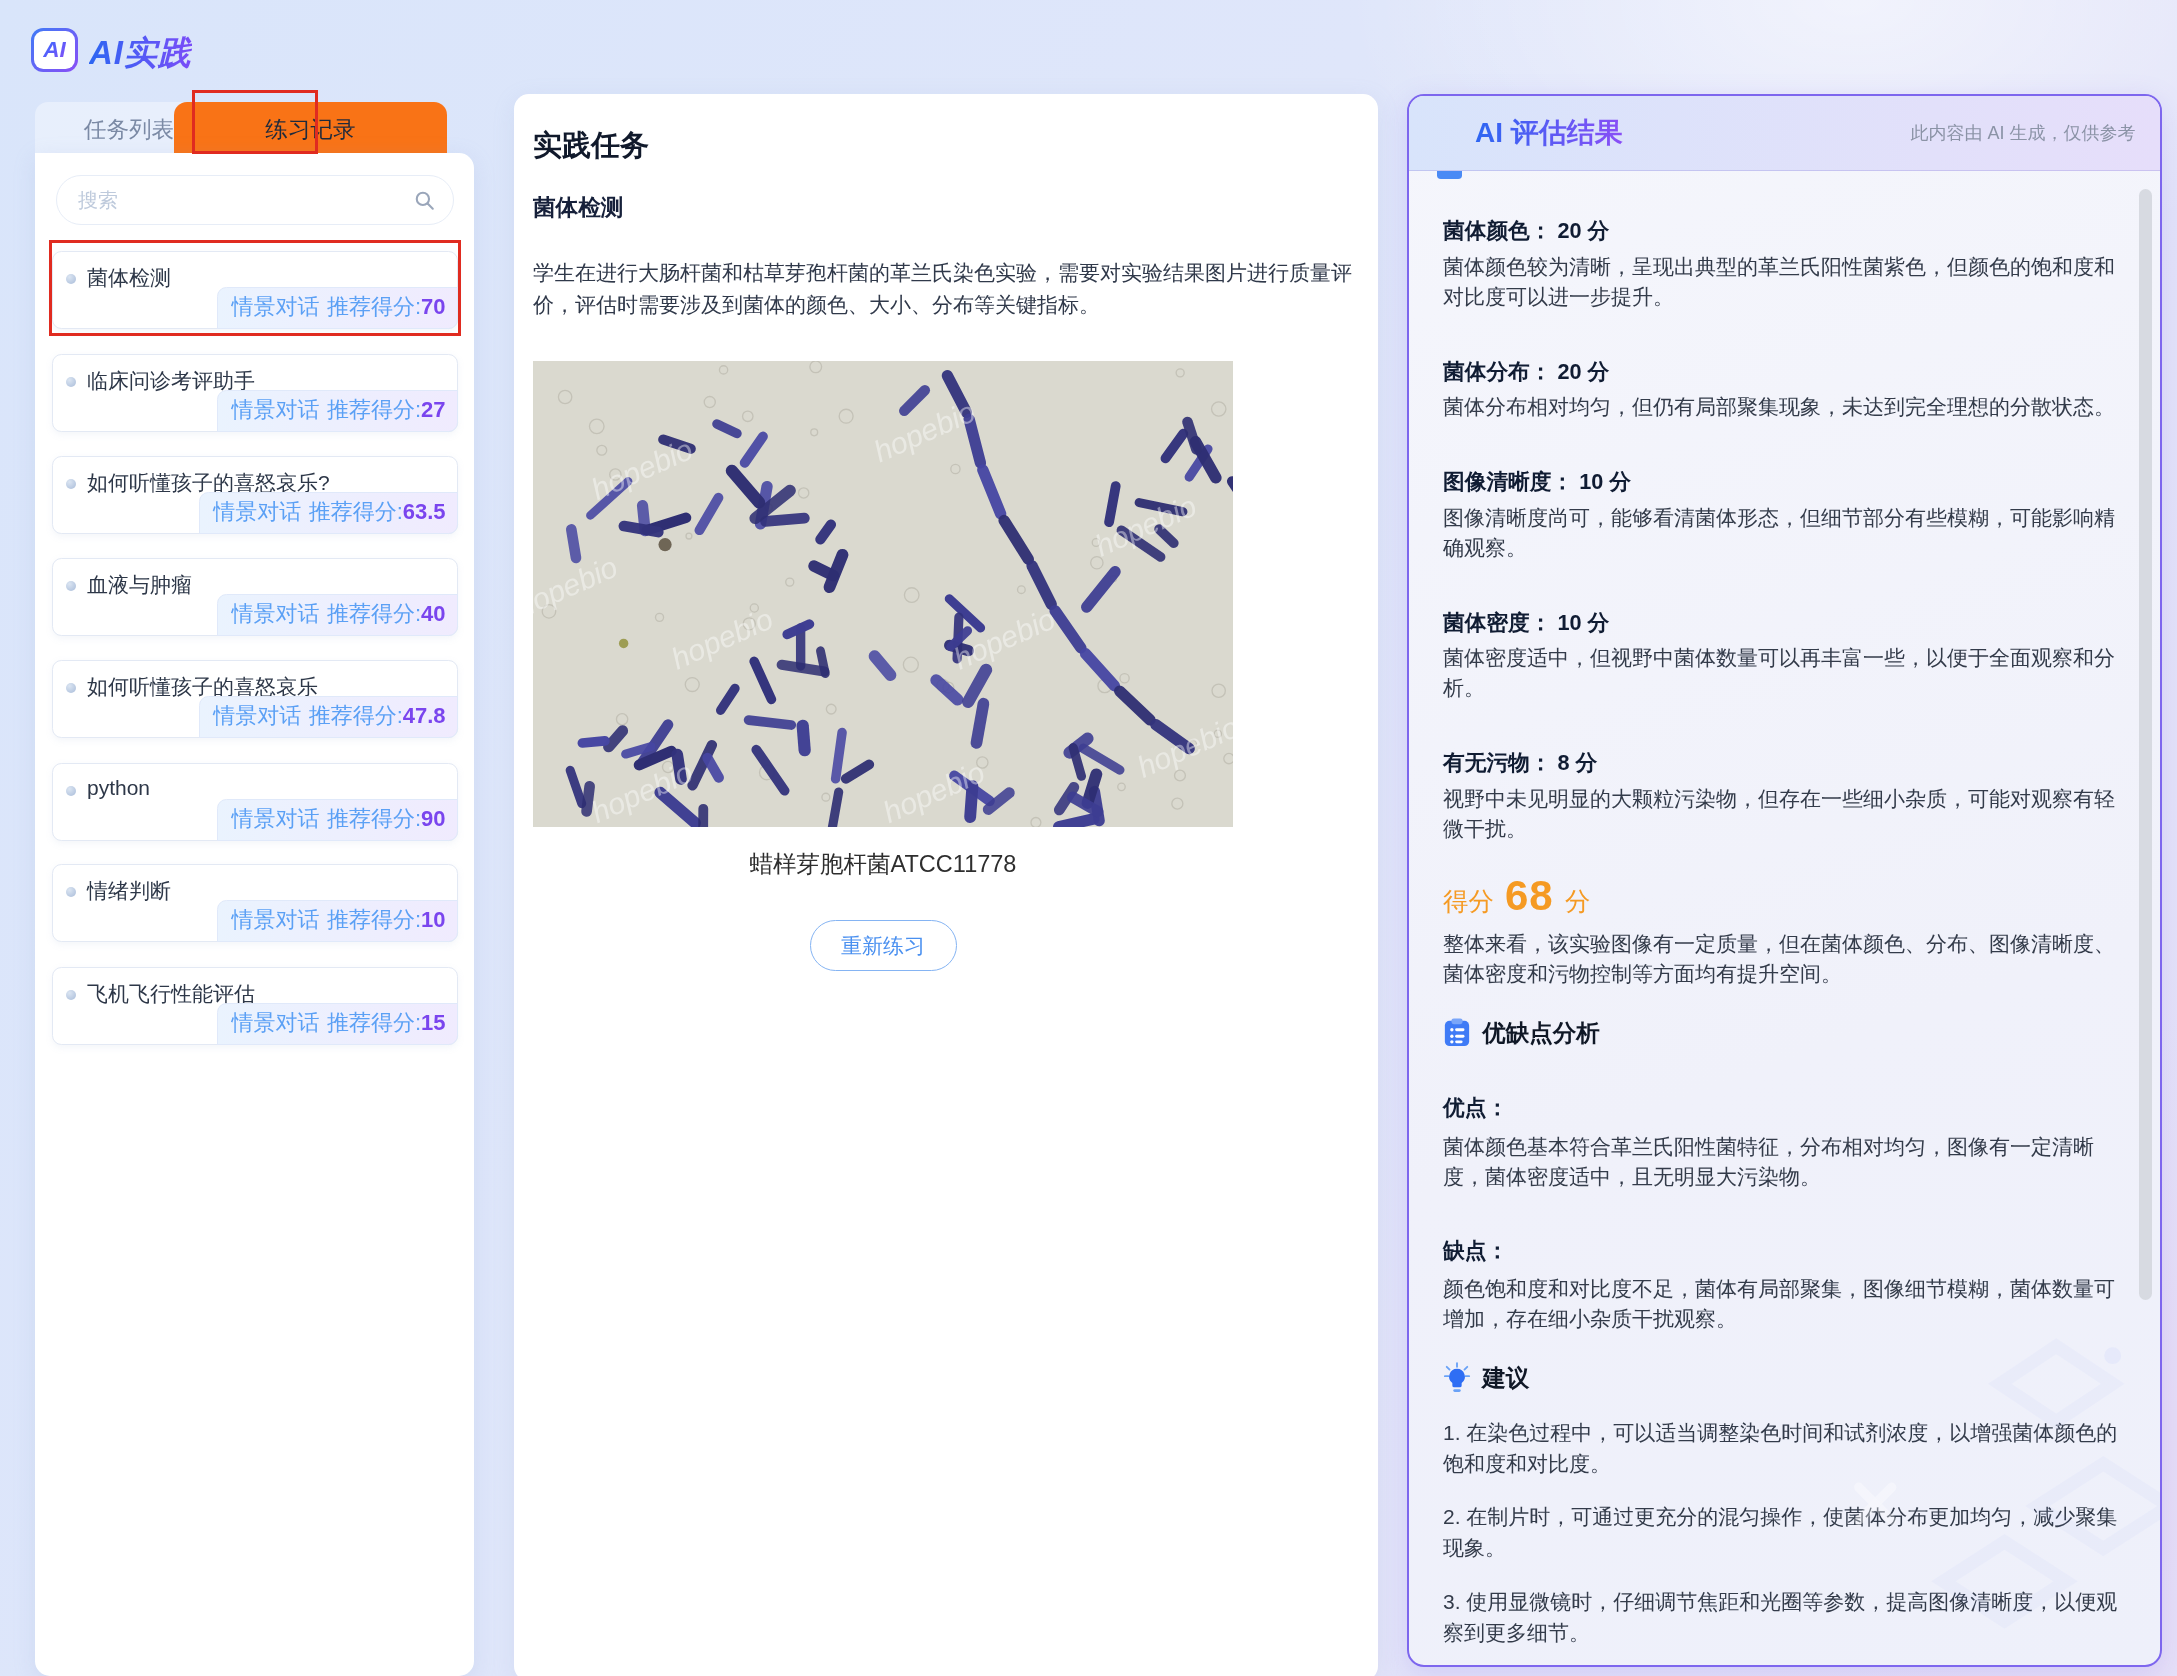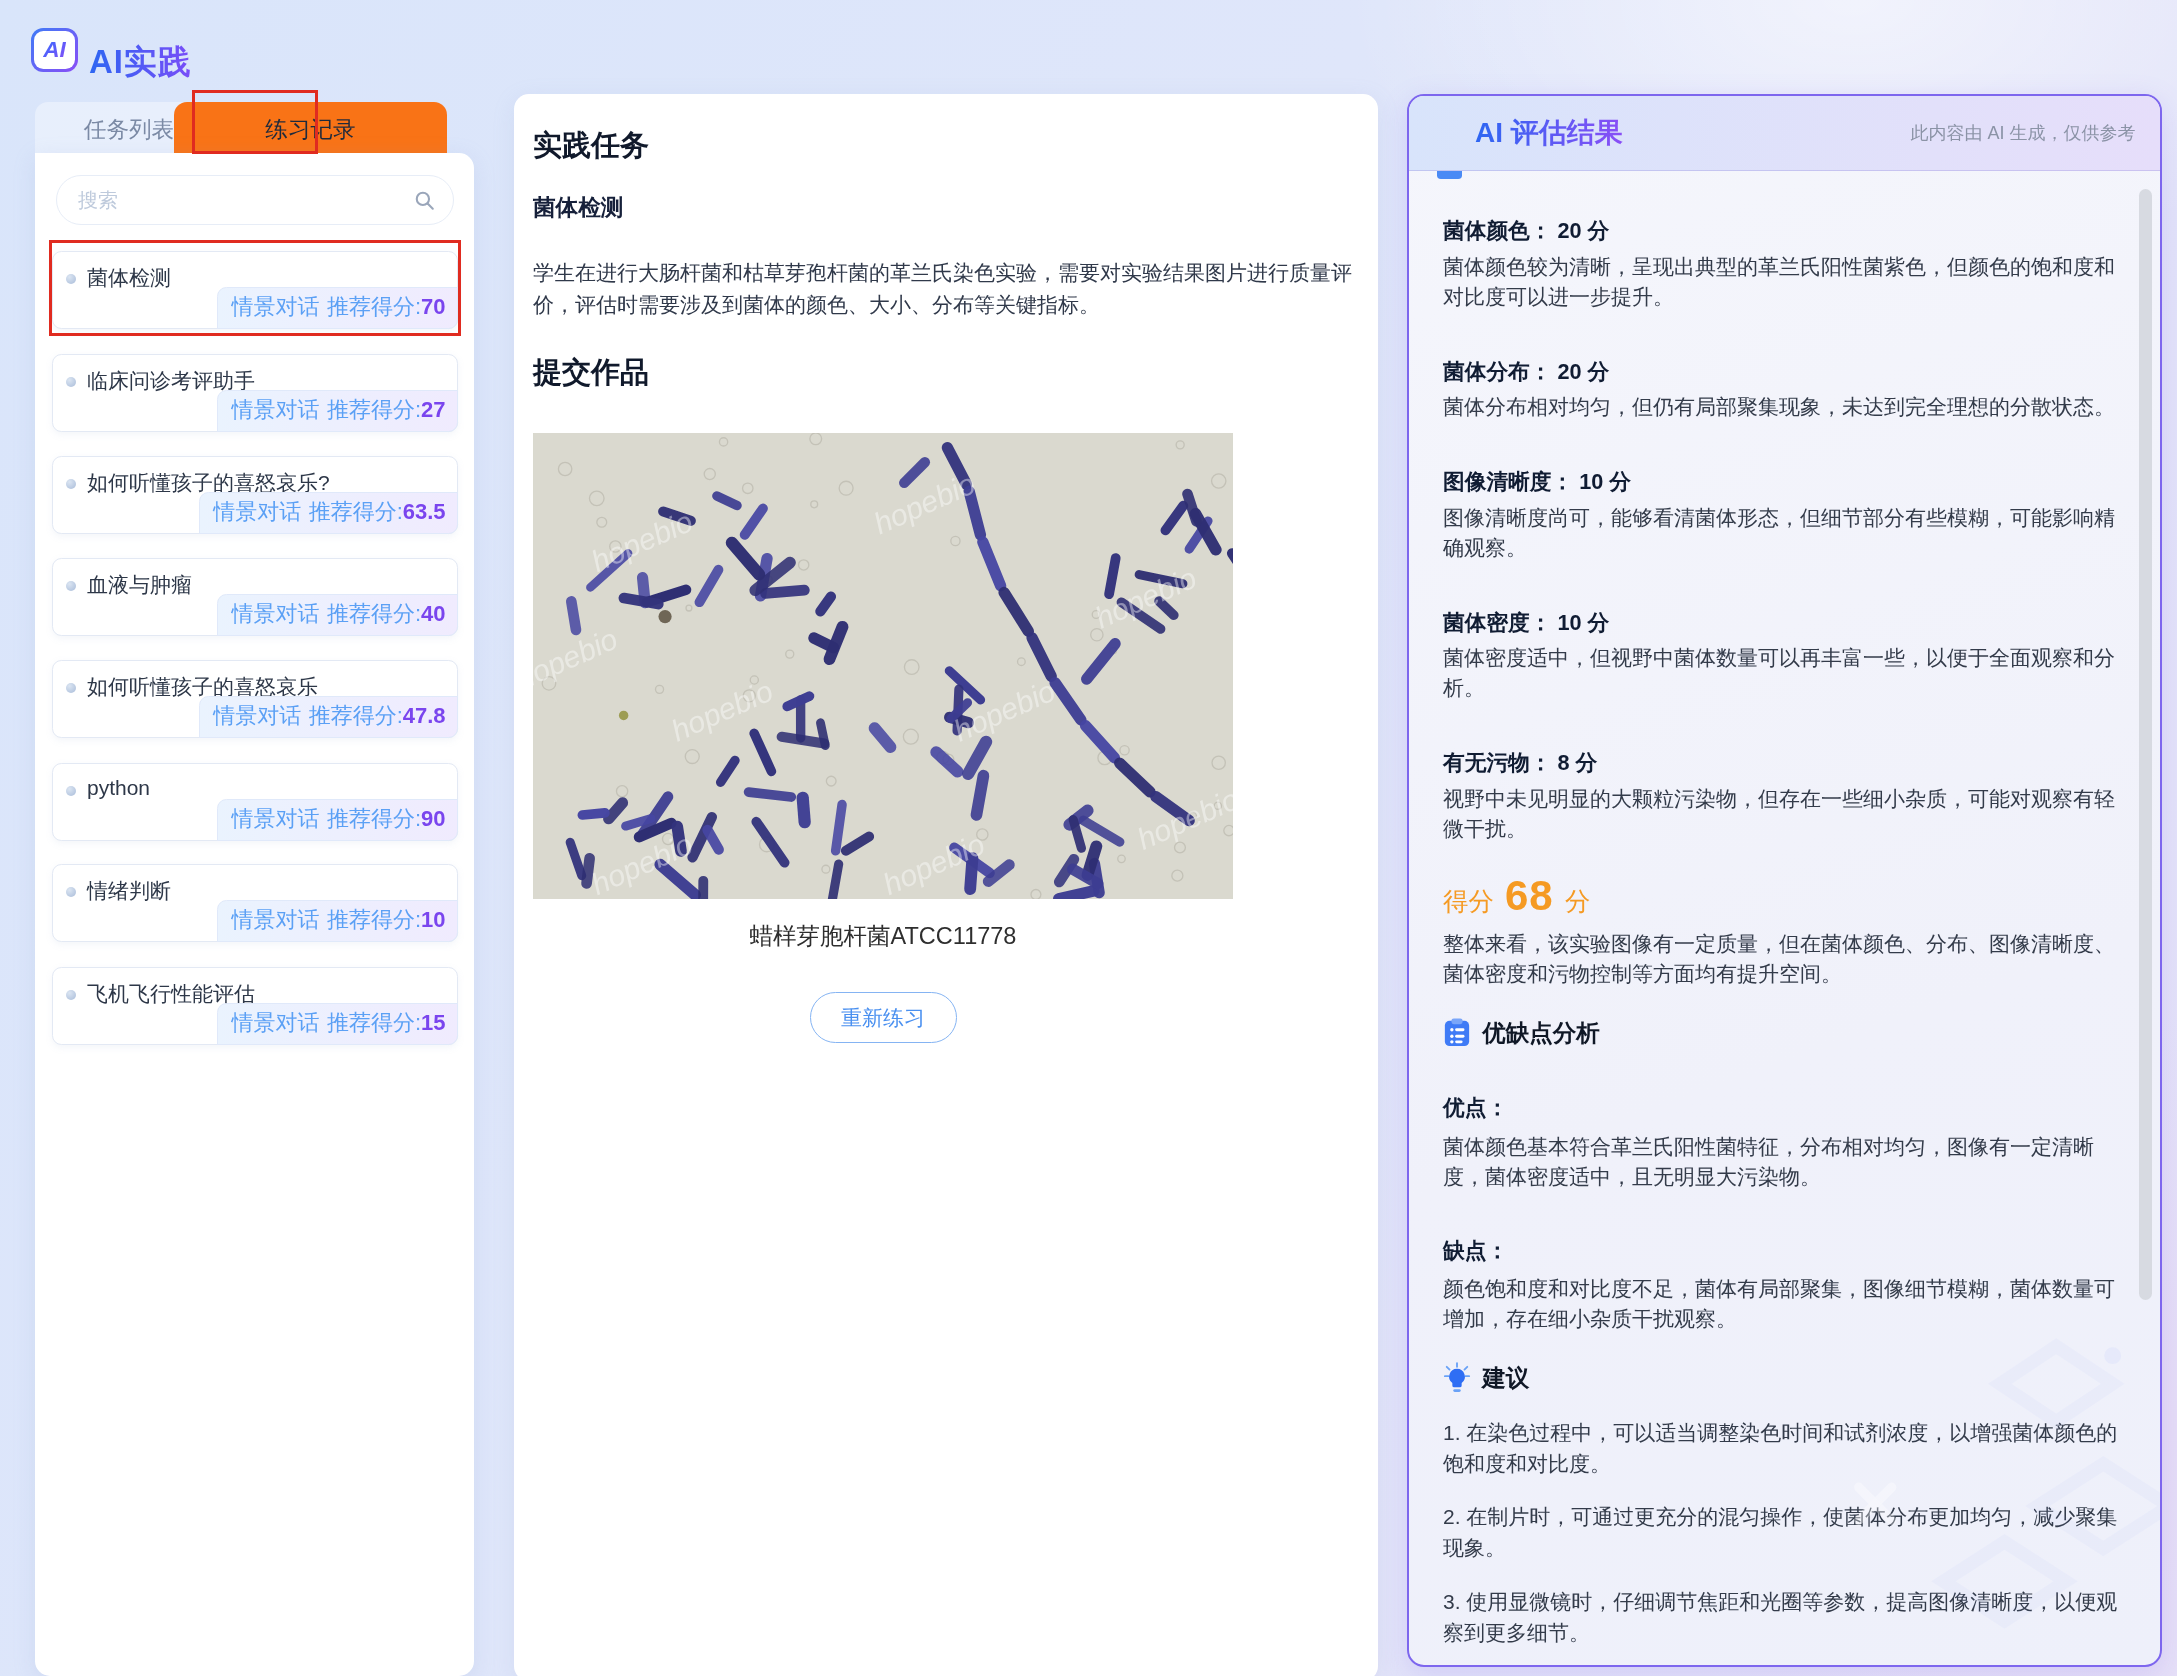--- a/index.html
+++ b/index.html
@@ -15,21 +15,21 @@
   .abs{ position:absolute; }
 
   
   .logo-badge{ left:31px; top:28px; width:47px; height:44px; border-radius:12.2px;
     background:linear-gradient(135deg,#3f7bf6,#8a4ef6); padding:2.8px; }
   .logo-inner{ width:100%; height:100%; border-radius:9.4px; background:#fff;
     display:flex; align-items:center; justify-content:center; }
   .logo-txt{ font-weight:bold; font-style:italic; font-size:22.6px;
     background:linear-gradient(135deg,#2f6bff,#8a4ef6); -webkit-background-clip:text;
     background-clip:text; color:transparent; }
-  .app-title{ left:89px; top:40px; font-size:33px; font-weight:bold; 
+  .app-title{ left:89px; top:31px; font-size:33px; font-weight:bold; font-style:italic;
     background:linear-gradient(90deg,#2c66f2,#7a4df8); -webkit-background-clip:text;
     background-clip:text; color:transparent; letter-spacing:0.9px;}
 
   
   .tab{ top:102px; height:55px; display:flex; align-items:center; justify-content:center;
     font-size:22.6px; border-radius:13px 13px 0 0; cursor:pointer;}
   .tab-inactive{ left:35px; width:188px; background:rgba(255,255,255,.38); color:#7b8aa5;}
   .tab-active{ left:174px; width:273px; background:#f97316; color:#1f2a3c;}
   .side-card{ left:35px; top:153px; width:439px; height:1523px; background:#fff;
     border-radius:0 15px 15px 15px; box-shadow:0 5.6px 22.6px rgba(140,160,210,.18);}
@@ -168,21 +168,20 @@
   <span class="item-badge"><span class="badge-tag">情景对话</span><span class="badge-label">推荐得分:</span><span class="badge-score">15</span></span>
 </div>
 
 <div class="abs anno" style="left:192px; top:90px; width:126px; height:64px;"></div>
 <div class="abs anno" style="left:49px; top:240px; width:412px; height:96px;"></div>
 
 <div class="abs mid-card">
   <div><span class="h1">实践任务</span></div>
   <div class="h2">菌体检测</div>
   <p class="mid-desc">学生在进行大肠杆菌和枯草芽孢杆菌的革兰氏染色实验，需要对实验结果图片进行质量评价，评估时需要涉及到菌体的颜色、大小、分布等关键指标。</p>
-  <div class="submit-h"><span class="h1">提交作品</span></div>
 
   <div class="micro-wrap">
     <svg id="microscope" width="700" height="466" viewBox="0 0 743 495">
         <rect x="0" y="0" width="743" height="495" fill="#dad9cf"></rect>
         <rect x="0" y="0" width="743" height="495" fill="url(#g)"></rect>
         <circle cx="187.4924648643937" cy="43.621897478587925" r="5.886405991157517" fill="none" stroke="rgba(120,115,100,0.22)" stroke-width="1.4"></circle>
         <circle cx="165.35781962843612" cy="185.9517975698691" r="3.128319524228573" fill="none" stroke="rgba(120,115,100,0.22)" stroke-width="1.4"></circle>
         <circle cx="332.329995414475" cy="58.63770185736939" r="7.369068528758362" fill="none" stroke="rgba(120,115,100,0.22)" stroke-width="1.4"></circle>
         <circle cx="739.0132665662095" cy="422.33534821425565" r="5.49838364077732" fill="none" stroke="rgba(120,115,100,0.22)" stroke-width="1.4"></circle>
         <circle cx="477.0067032116931" cy="426.4208127837628" r="5.982348882360384" fill="none" stroke="rgba(120,115,100,0.22)" stroke-width="1.4"></circle>

